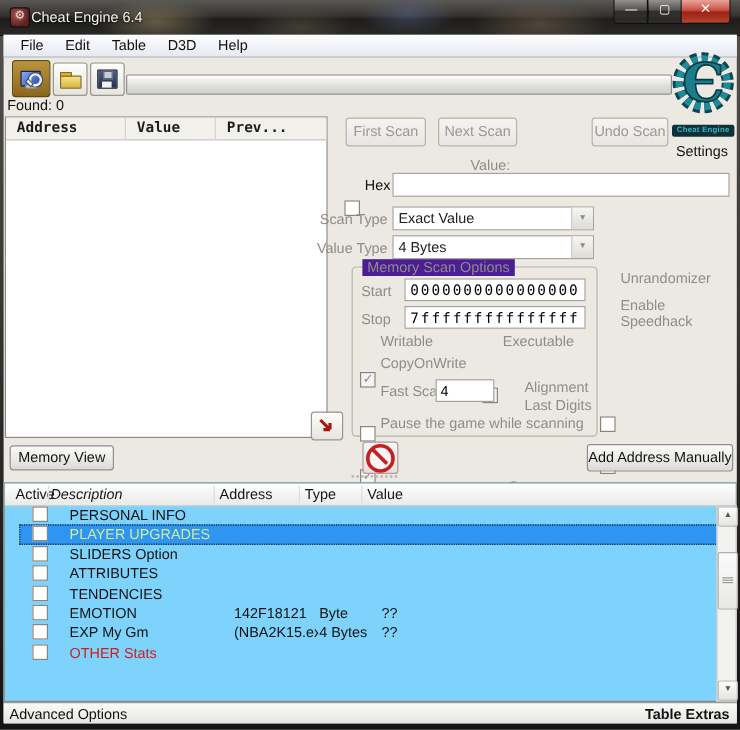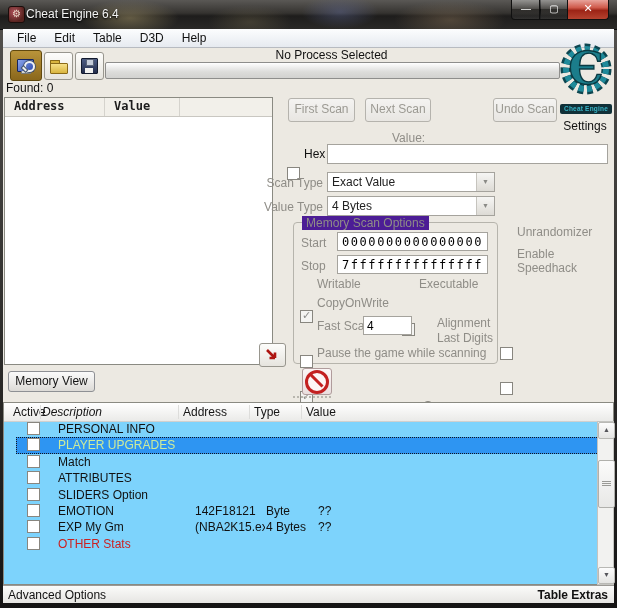--- a/index.html
+++ b/index.html
@@ -130,28 +130,28 @@
         <div class="tab"></div>
         <div class="bodyp"></div>
       </div>
   </div>
   <div class="abs tbtn" style="left:72px;top:23px;width:27px;height:26px;">
     <div class="icn-floppy">
         <div class="shut"></div>
         <div class="lbl"></div>
       </div>
   </div>
-  <div class="abs" style="left:102px;top:19px;width:453px;text-align:center;">No Process Selected</div>
   <div class="abs progress" style="left:102px;top:33px;width:453px;height:15px;"></div>
   <div class="abs" style="left:3px;top:52px;">Found: 0</div>
 
   <div class="abs foundlist" style="left:1px;top:68px;width:269px;height:268px;">
     <div class="flhead">
       <div style="width:100px;">Address</div>
       <div style="width:75px;">Value</div>
+      <div style="width:92px;border-right:none;">Prev...</div>
     </div>
   </div>
   <div class="abs tbtn arrowbtn" style="left:256px;top:314px;width:25px;height:22px;">
     <svg width="15" height="15" viewBox="0 0 15 15">
       <path d="M2 2 L10 10 M10 10 L10 4.5 M10 10 L4.5 10" stroke="#ad1410" stroke-width="2.6" fill="none"></path>
     </svg>
   </div>
   <div class="abs btn" style="left:5px;top:342px;width:85px;height:19px;line-height:18px;">Memory View</div>
 
   <div class="abs btn btn-dis" style="left:285px;top:69px;width:65px;height:22px;line-height:21px;">First Scan</div>
@@ -208,20 +208,21 @@
   <div class="abs lbl-dis" style="left:314px;top:317px;">Pause the game while scanning</div>
 
   <div class="abs cb" style="left:497px;top:197px;"></div>
   <div class="abs lbl-dis" style="left:514px;top:196px;">Unrandomizer</div>
   <div class="abs cb" style="left:497px;top:219px;"></div>
   <div class="abs lbl-dis" style="left:514px;top:218px;">Enable Speedhack</div>
 
   <div class="abs tbtn" style="left:299px;top:339px;width:28px;height:25px;background:linear-gradient(#fbf6f6,#eadfdf);border-color:#b09c9c;">
     <div class="icn-noentry"></div>
   </div>
+  <div class="abs btn" style="left:486px;top:341px;width:120px;height:21px;line-height:20px;">Add Address Manually</div>
 
   <div class="abs dots" style="left:290px;top:364px;width:38px;height:3px;"></div>
 
   <div class="abs cheattable" style="left:0px;top:373px;width:611px;height:183px;">
     <div class="thead">
       <span style="left:9px;">Active</span>
       <span style="left:38px;font-style:italic;">Description</span>
       <span style="left:179px;">Address</span>
       <span style="left:250px;">Type</span>
       <span style="left:302px;">Value</span>
@@ -240,44 +241,44 @@
   </div>
 
   <div class="trow selected">
     <div class="cb cbx"></div>
     <span class="desc" style="color: rgb(205, 235, 155);">PLAYER UPGRADES</span>
     <span class="addr"></span>
     <span class="typ"></span>
     <span class="val"></span>
   </div>
 
-  <div class="trow">
-    <div class="cb cbx"></div>
-    <span class="desc">Match</span>
+
+  <div class="trow">
+    <div class="cb cbx"></div>
+    <span class="desc">SLIDERS Option</span>
     <span class="addr"></span>
     <span class="typ"></span>
     <span class="val"></span>
   </div>
 
   <div class="trow">
     <div class="cb cbx"></div>
     <span class="desc">ATTRIBUTES</span>
     <span class="addr"></span>
     <span class="typ"></span>
     <span class="val"></span>
   </div>
 
   <div class="trow">
     <div class="cb cbx"></div>
-    <span class="desc">SLIDERS Option</span>
-    <span class="addr"></span>
-    <span class="typ"></span>
-    <span class="val"></span>
-  </div>
-
+    <span class="desc">TENDENCIES</span>
+    <span class="addr"></span>
+    <span class="typ"></span>
+    <span class="val"></span>
+  </div>
 
   <div class="trow">
     <div class="cb cbx"></div>
     <span class="desc">EMOTION</span>
     <span class="addr">142F18121</span>
     <span class="typ">Byte</span>
     <span class="val">??</span>
   </div>
 
   <div class="trow">

